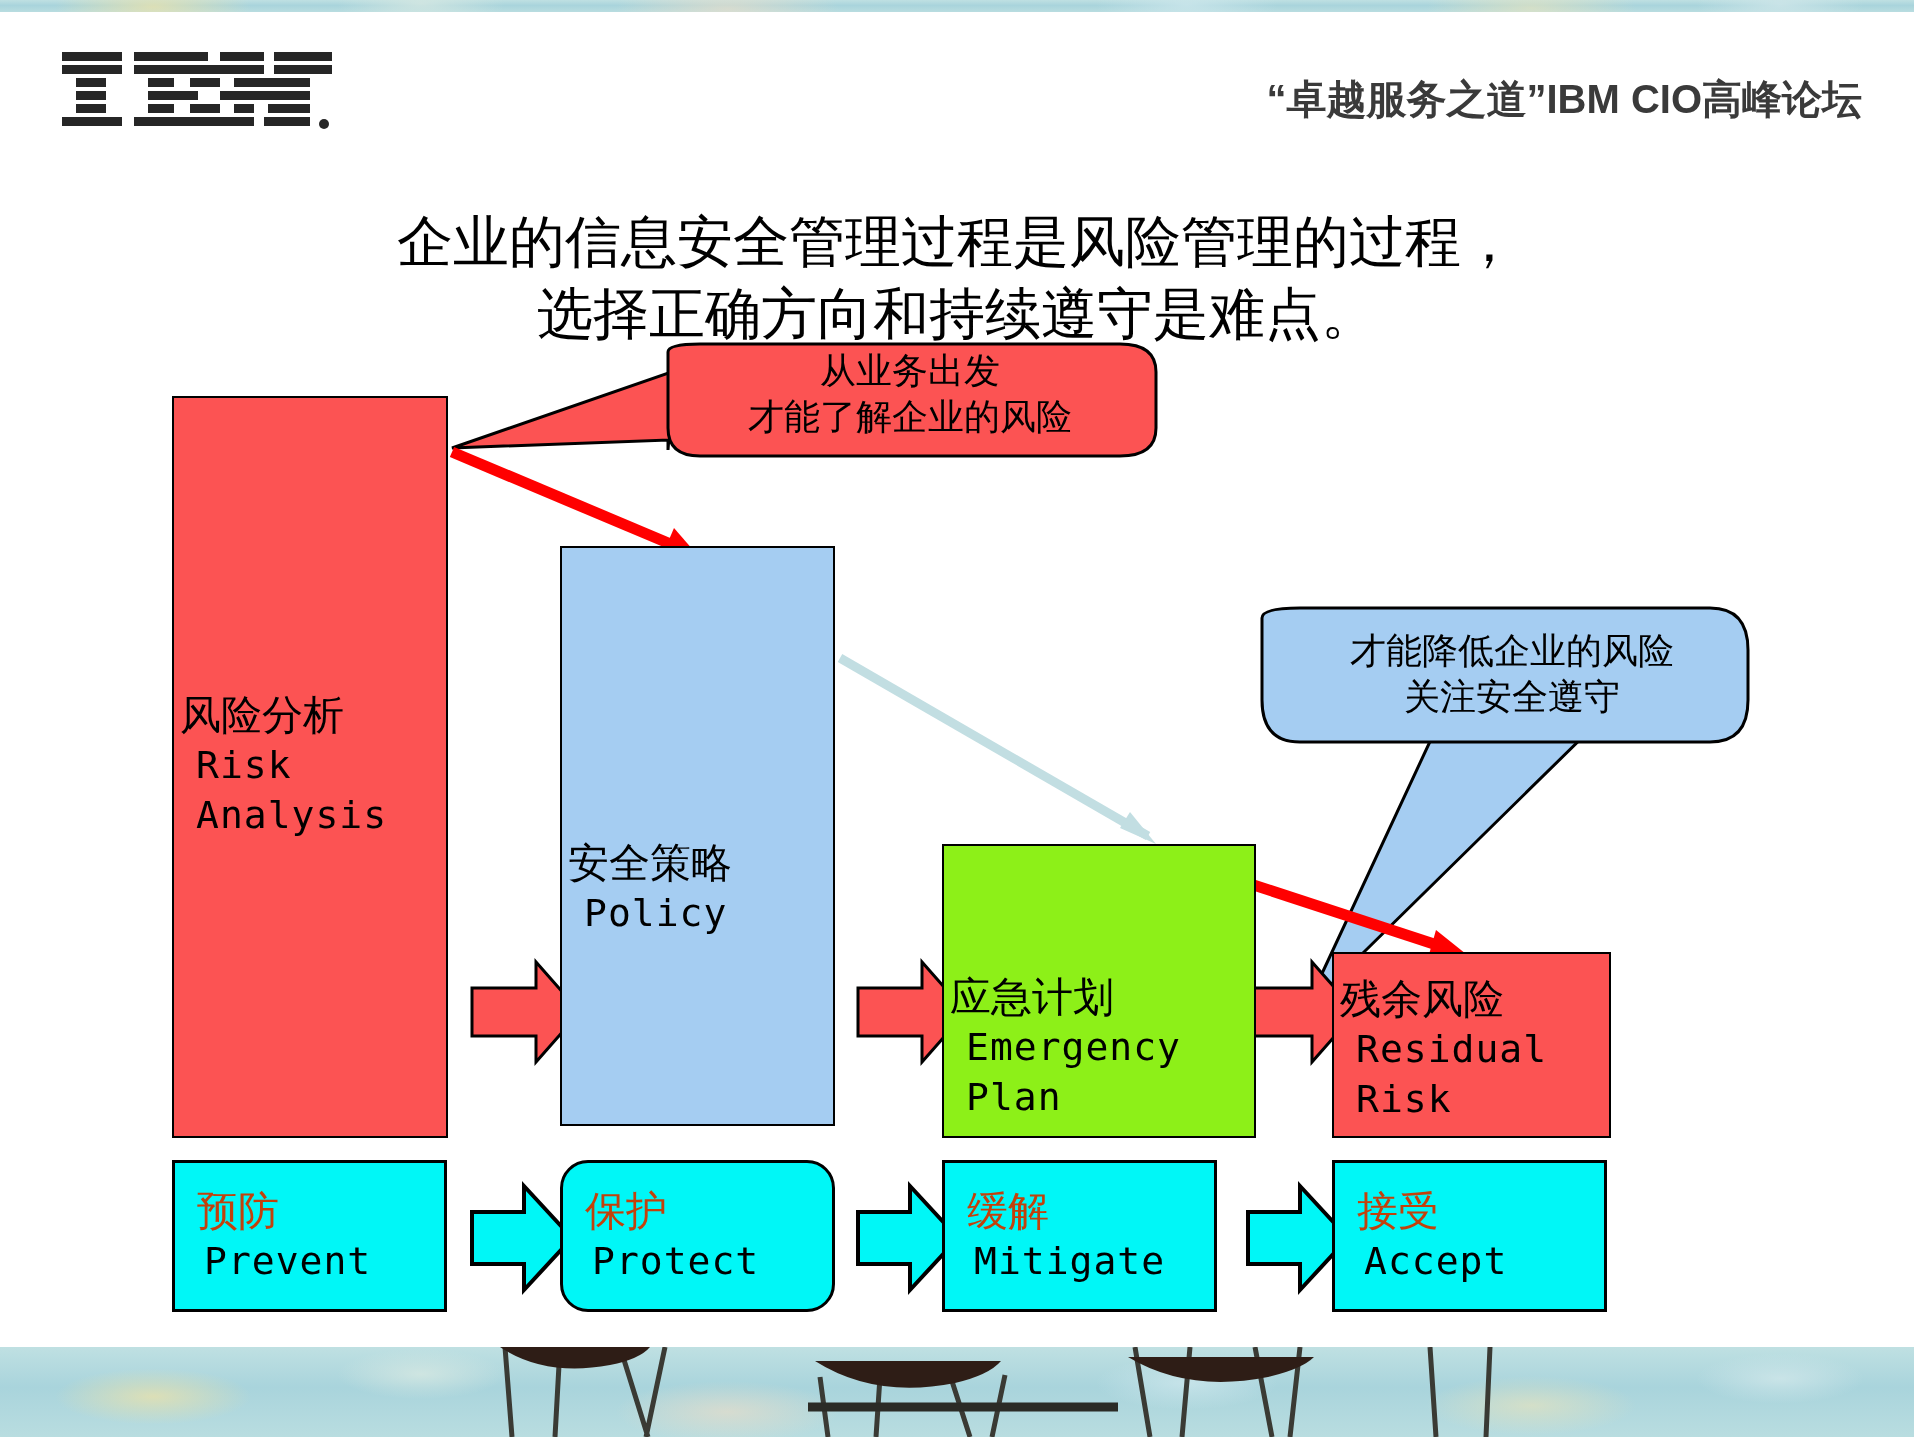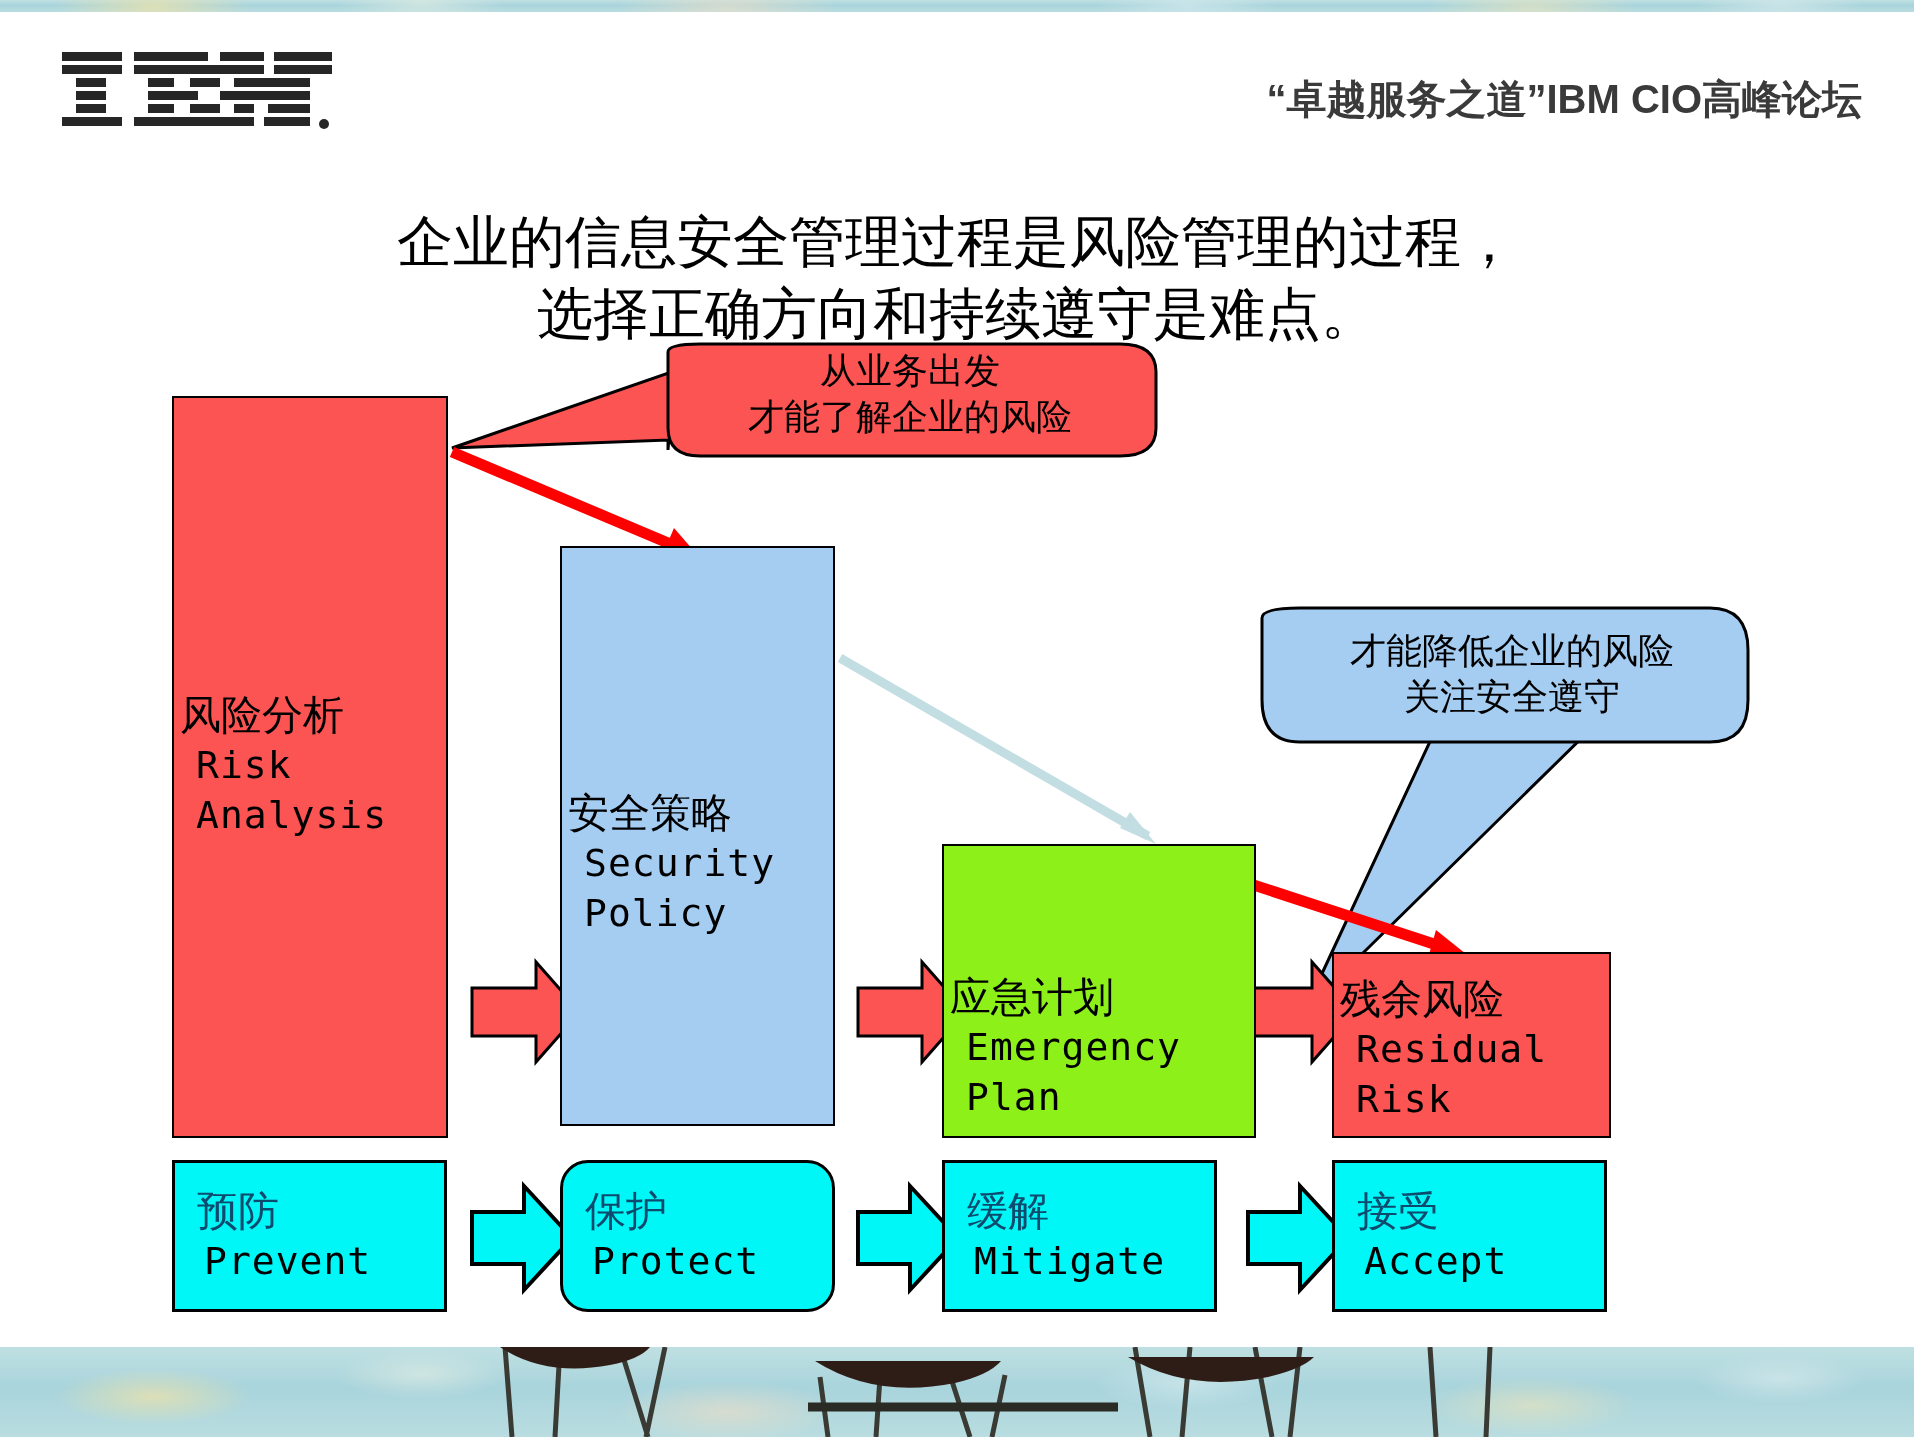--- a/index.html
+++ b/index.html
@@ -120,21 +120,21 @@
     background: #00f7f7;
     display: flex;
     flex-direction: column;
     justify-content: center;
   }
   .cbox .cn {
     font-family: "Liberation Serif", "DejaVu Serif", serif;
     font-size: 41px;
     line-height: 50px;
     padding-left: 22px;
-    color: #0c4a6e;
+    color: #c2410c;
   }
   .cbox .en {
     font-family: "DejaVu Sans Mono", "Liberation Mono", monospace;
     font-size: 38px;
     line-height: 50px;
     padding-left: 29px;
     color: #000;
     letter-spacing: 1px;
   }
   #cbox-prevent  { left: 172px; }
@@ -252,21 +252,20 @@
     <div class="inner">
       <div class="cn">风险分析</div>
       <div class="en">Risk</div>
       <div class="en">Analysis</div>
     </div>
   </div>
 
   <div id="box-policy" class="pbox">
     <div class="inner">
       <div class="cn">安全策略</div>
-      <div class="en">Security</div>
       <div class="en">Policy</div>
     </div>
   </div>
 
   <div id="box-emergency" class="pbox">
     <div class="inner">
       <div class="cn">应急计划</div>
       <div class="en">Emergency</div>
       <div class="en">Plan</div>
     </div>

